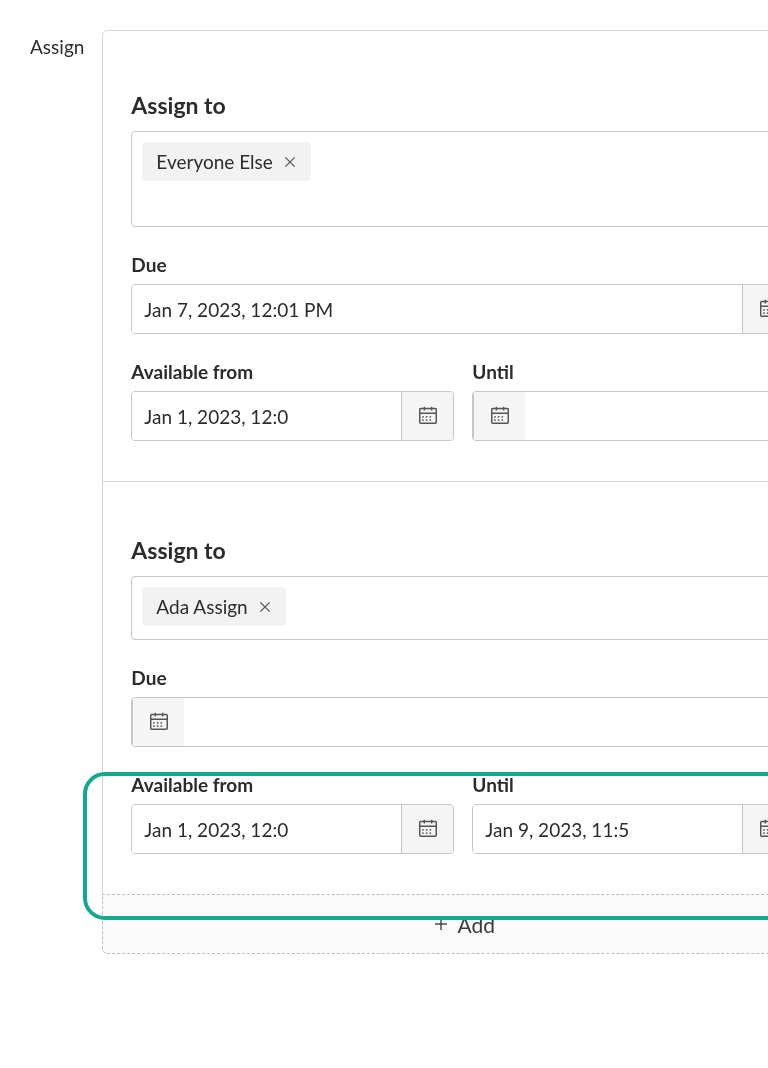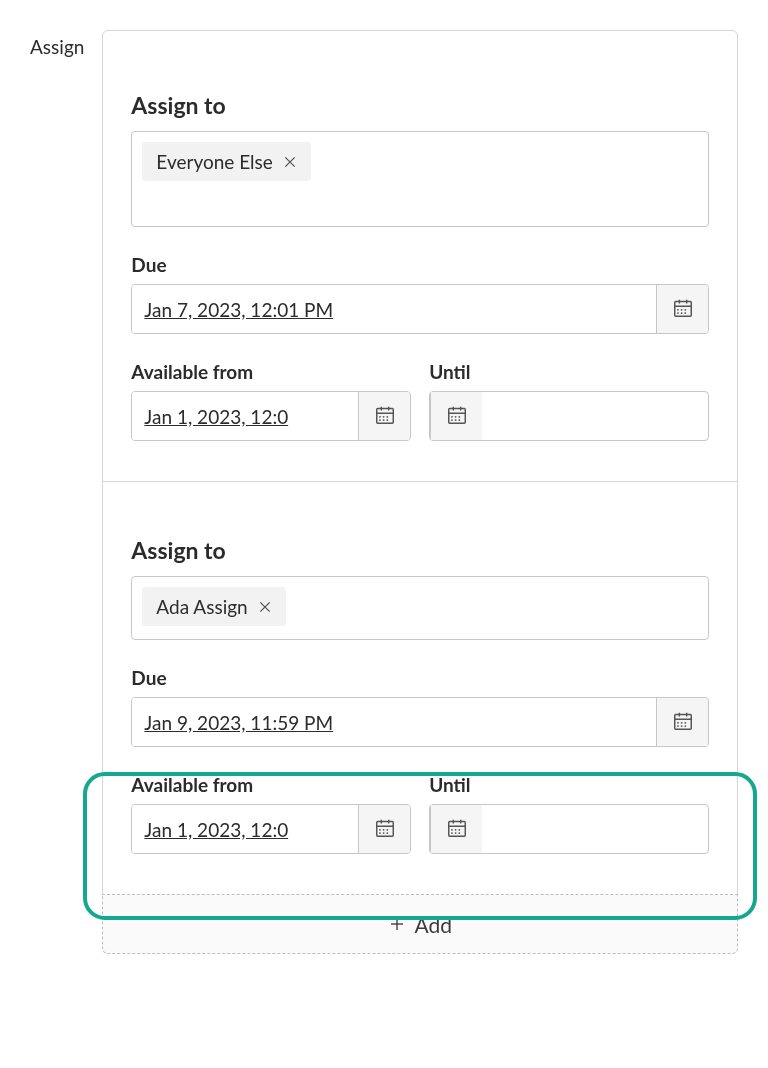--- a/index.html
+++ b/index.html
@@ -108,21 +108,20 @@
   .date-input {
     flex: 1;
     border: none;
     outline: none;
     font-size: 19px;
     padding: 0 12px;
     color: #2b2b2b;
     min-width: 0;
     font-family: inherit;
     background:#fff;
-    text-decoration:underline;
   }
   .cal-btn {
     width: 52px;
     border: none;
     border-left: 1px solid #c7c7c7;
     background: #f5f5f5;
     cursor: pointer;
     display: flex;
     align-items: center;
     justify-content: center;
@@ -267,21 +266,20 @@
                   <line x1="4" y1="4" x2="20" y2="20"></line>
                   <line x1="20" y1="4" x2="4" y2="20"></line>
                 </svg>
             </span>
           </span>
         </span>
       </div>
 
       <label class="field-label">Due</label>
       <div class="date-input-group">
-        <input class="date-input" value="Jan 9, 2023, 11:59 PM" style="">
         <button class="cal-btn">
           <span>
             <svg viewBox="0 0 24 24">
                 <rect x="3" y="5" width="18" height="16" rx="1"></rect>
                 <line x1="3" y1="10" x2="21" y2="10"></line>
                 <line x1="8" y1="3" x2="8" y2="7"></line>
                 <line x1="16" y1="3" x2="16" y2="7"></line>
                 <line x1="6.5" y1="14" x2="6.5" y2="14" stroke-linecap="round" stroke-width="2"></line>
                 <line x1="10.5" y1="14" x2="10.5" y2="14" stroke-linecap="round" stroke-width="2"></line>
                 <line x1="14.5" y1="14" x2="14.5" y2="14" stroke-linecap="round" stroke-width="2"></line>
@@ -312,20 +310,21 @@
                     <line x1="10.5" y1="17.5" x2="10.5" y2="17.5" stroke-linecap="round" stroke-width="2"></line>
                     <line x1="14.5" y1="17.5" x2="14.5" y2="17.5" stroke-linecap="round" stroke-width="2"></line>
                   </svg>
               </span>
             </button>
           </div>
         </div>
         <div class="date-col">
           <label class="field-label">Until</label>
           <div class="date-input-group">
+            <input class="date-input" value="Jan 9, 2023, 11:5" style="">
             <button class="cal-btn">
               <span>
                 <svg viewBox="0 0 24 24">
                     <rect x="3" y="5" width="18" height="16" rx="1"></rect>
                     <line x1="3" y1="10" x2="21" y2="10"></line>
                     <line x1="8" y1="3" x2="8" y2="7"></line>
                     <line x1="16" y1="3" x2="16" y2="7"></line>
                     <line x1="6.5" y1="14" x2="6.5" y2="14" stroke-linecap="round" stroke-width="2"></line>
                     <line x1="10.5" y1="14" x2="10.5" y2="14" stroke-linecap="round" stroke-width="2"></line>
                     <line x1="14.5" y1="14" x2="14.5" y2="14" stroke-linecap="round" stroke-width="2"></line>

